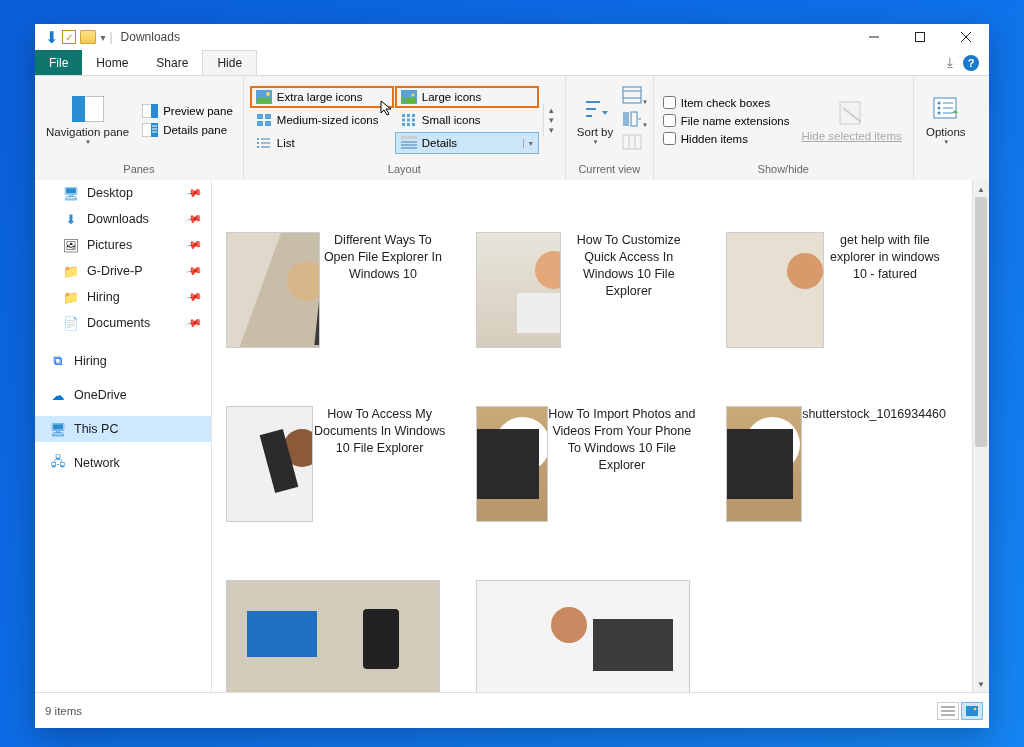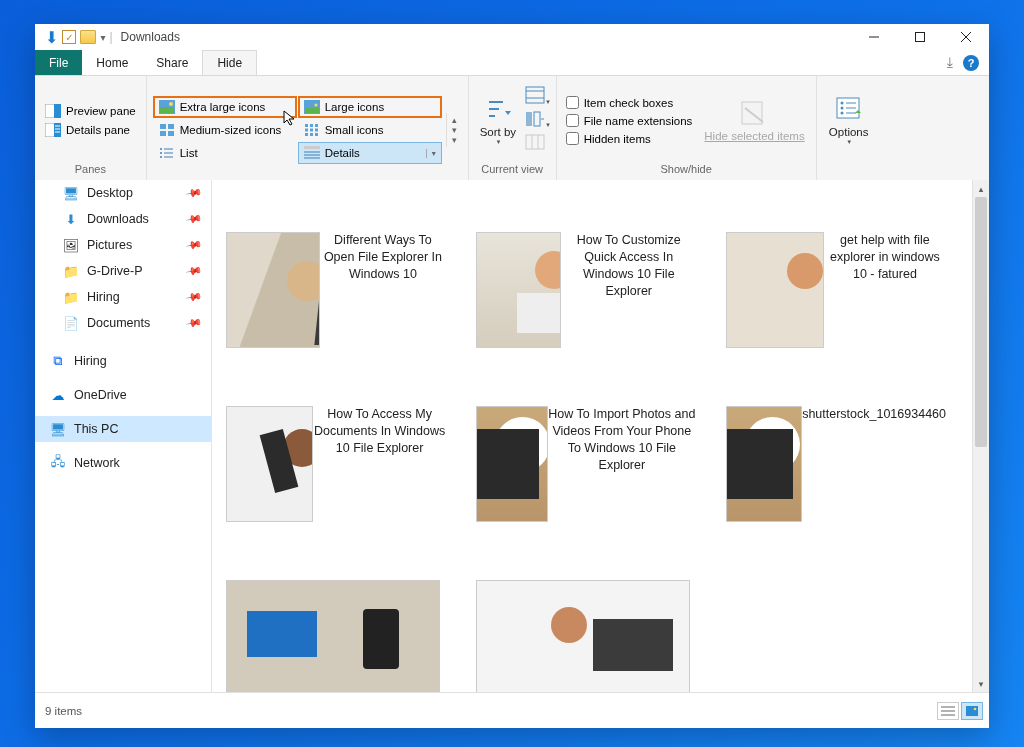--- a/index.html
+++ b/index.html
@@ -126,20 +126,30 @@
     <div class="right">
       <span style="color:#777;font-size:14px;">⤓</span>
       <span class="help-icon">?</span>
     </div>
   </div>
 
   <div class="ribbon">
 
     <div class="group">
       <div class="group-body">
+        <div class="vbtn">
+          <div class="bigico">
+              <svg width="32" height="26" viewBox="0 0 32 26">
+                <rect x="0" y="0" width="32" height="26" fill="#fff" stroke="#888" stroke-width="1"></rect>
+                <rect x="0" y="0" width="13" height="26" fill="#2a8dd4"></rect>
+              </svg>
+            </div>
+          <span>Navigation pane</span>
+            <span class="dd-arrow">▾</span>
+        </div>
         <div style="display:flex;flex-direction:column;gap:1px;justify-content:center;">
           <div class="row-item">
             <span class="ico">
                 <svg width="16" height="14" viewBox="0 0 16 14">
                   <rect width="16" height="14" fill="#fff" stroke="#999"></rect>
                   <rect x="9" width="7" height="14" fill="#2a8dd4"></rect>
                 </svg>
               </span>
             <span>Preview pane</span>
           </div>
@@ -226,20 +236,21 @@
           <svg class="cursor-svg" viewBox="0 0 18 18">
               <path d="M2 2 L2 14 L5 11 L8 16 L10 15 L7 10 L12 10 Z" fill="#fff" stroke="#000" stroke-width="1"></path>
             </svg>
         </div>
         <div class="layout-side">
           <div class="arrow">▴</div>
           <div class="arrow">▾</div>
           <div class="arrow">▾</div>
         </div>
       </div>
+      <div class="group-label">Layout</div>
     </div>
 
     <div class="group">
       <div class="group-body" style="align-items:center;">
         <div class="vbtn" style="min-width:42px;">
           <div class="bigico">
               <svg width="26" height="24" viewBox="0 0 26 24">
                 <line x1="4" y1="5" x2="18" y2="5" stroke="#4a8cc2" stroke-width="2"></line>
                 <line x1="4" y1="12" x2="14" y2="12" stroke="#4a8cc2" stroke-width="2"></line>
                 <line x1="4" y1="19" x2="10" y2="19" stroke="#4a8cc2" stroke-width="2"></line>

